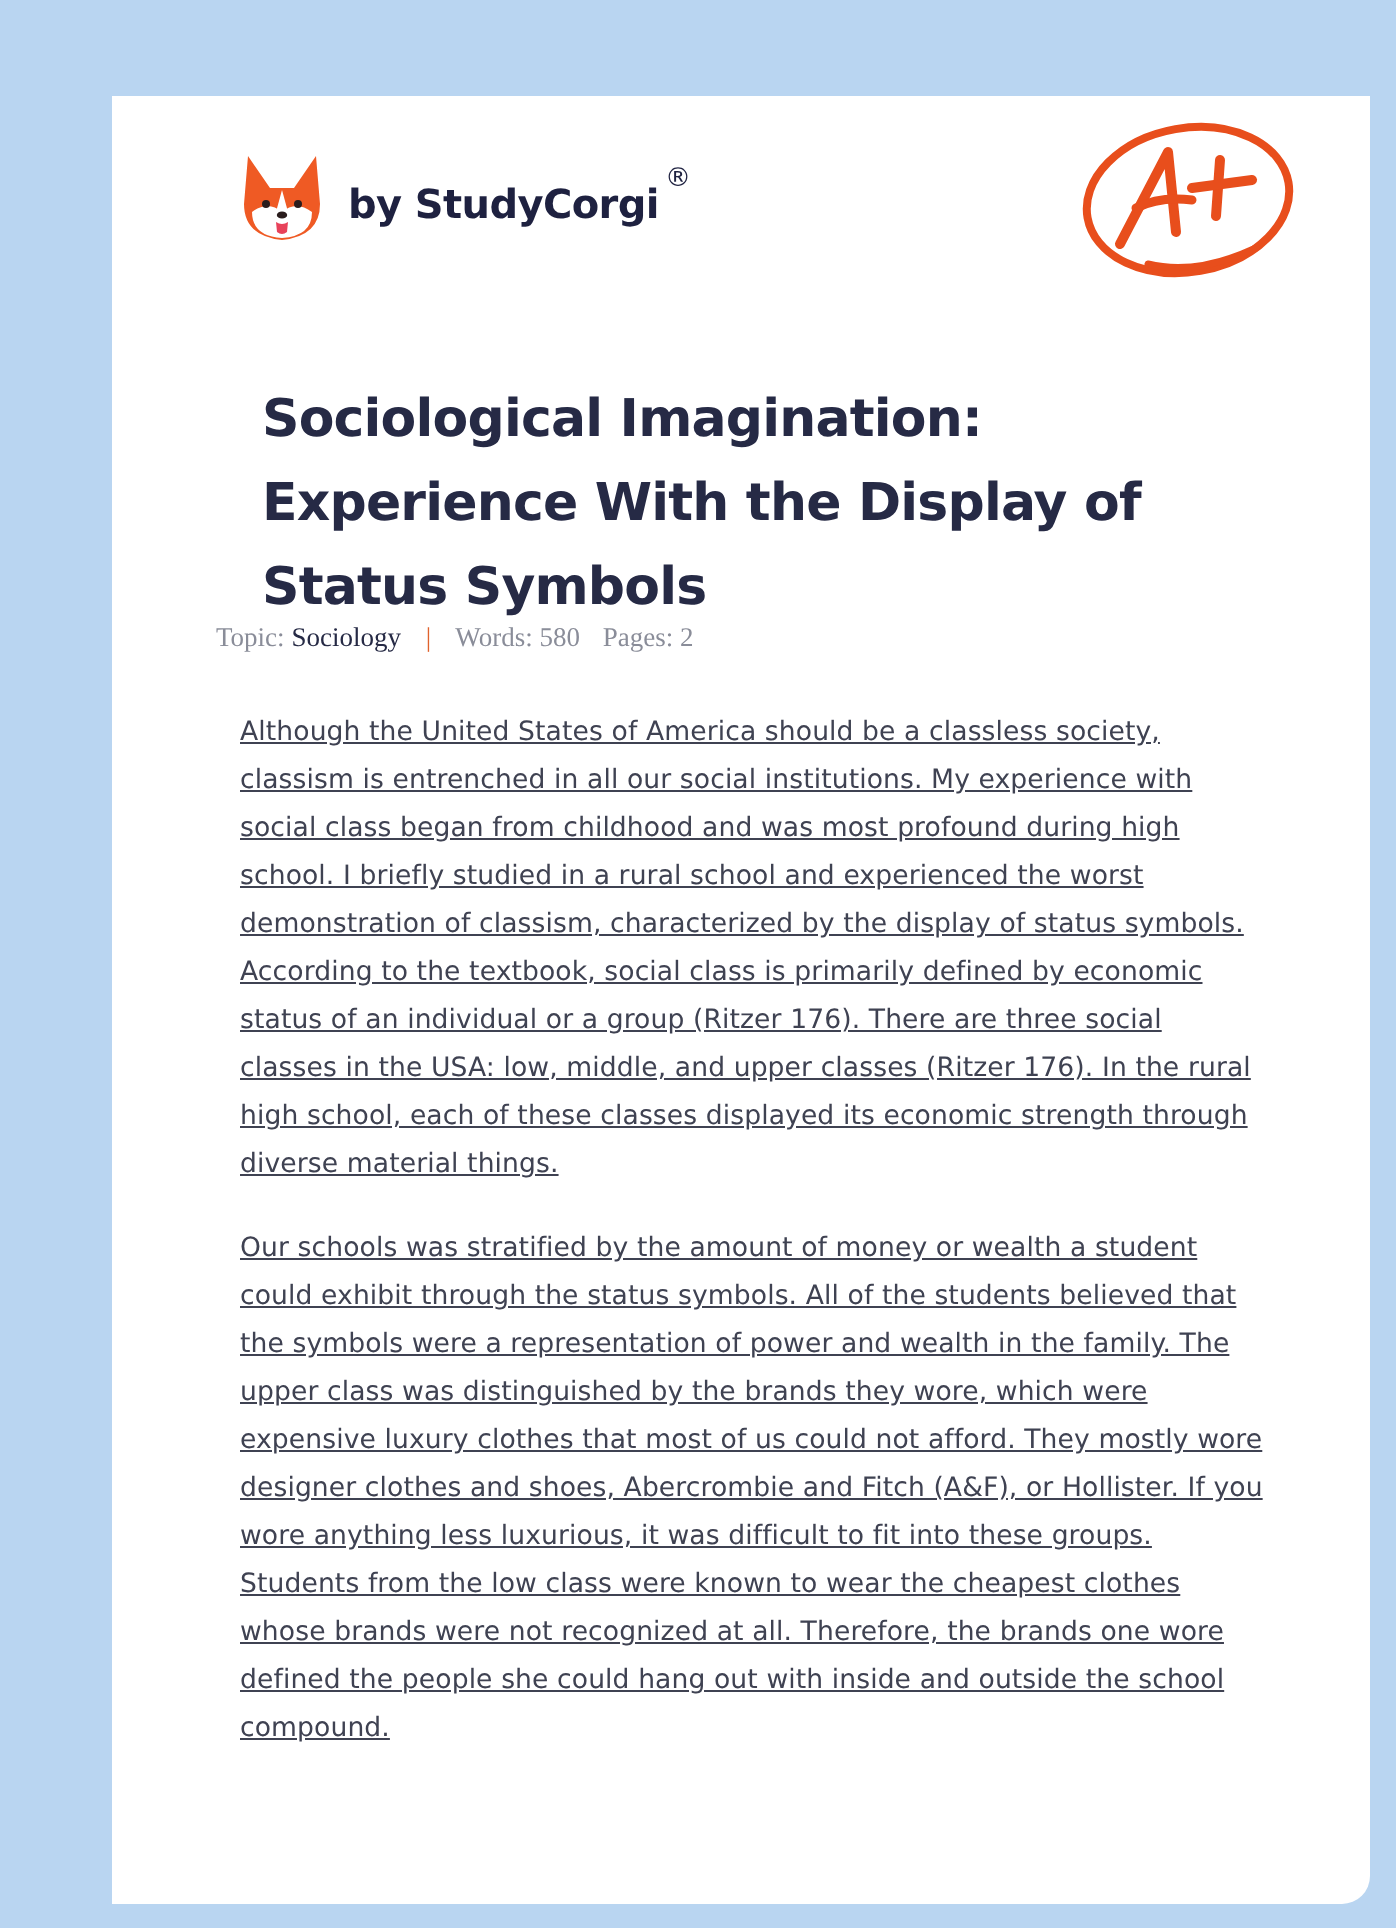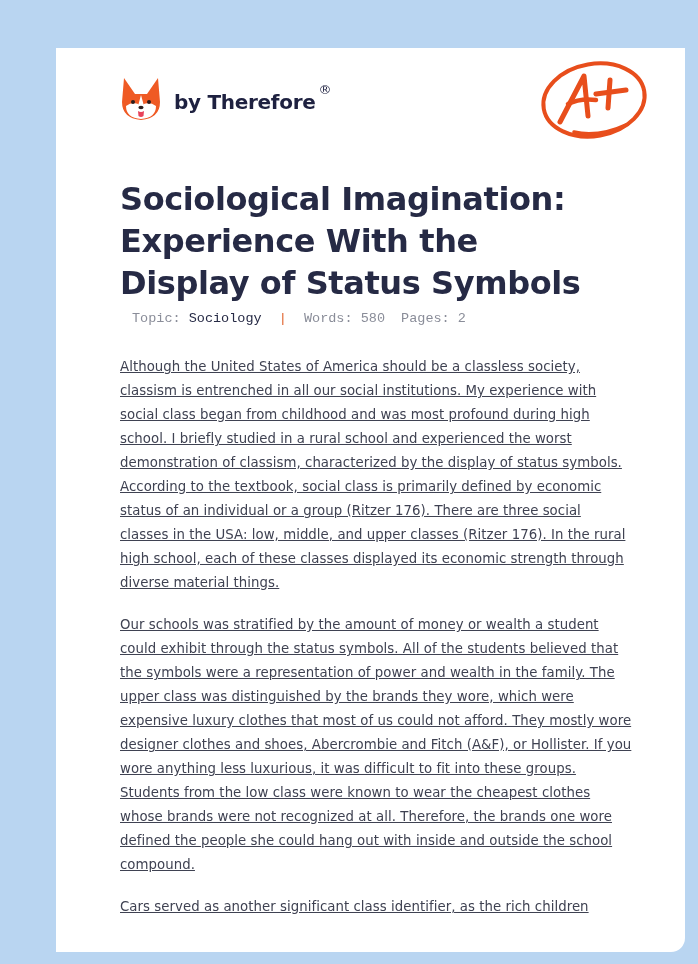--- a/index.html
+++ b/index.html
@@ -28,28 +28,28 @@
       letter-spacing: -0.3px;
     }
     .reg {
       font-family: "DejaVu Sans", sans-serif;
       font-size: 13px; color: #1e2140;
       position: relative; top: -10px; margin-left: 3px;
     }
     .grade { position: absolute; left: 482px; top: 10px; width: 112px; height: 84px; }
     .title {
       position: absolute; left: 64px; top: 130px; width: 470px;
-      margin: 0;
+      margin: 11px;
       font-family: "DejaVu Sans", sans-serif;
-      font-weight: bold; font-size: 32px; line-height: 42px;
+      font-weight: bold; font-size: 26px; line-height: 42px;
       color: #262a45; letter-spacing: -0.4px;
     }
     .meta {
-      position: absolute; left: 76px; top: 263px;
-      font-family: Liberation Mono, monospace;
+      position: absolute; left: 52px; top: 263px;
+      font-family: Liberation Serif, serif;
       font-size: 13.5px; color: #8a8d99;
     }
     .meta .topic-val { color: #262a45; }
     .meta .sep { color: #e0622c; margin: 0 9px; }
     .meta .pages { margin-left: 8px; }
     .body {
       position: absolute; left: 64px; top: 307px; width: 512px;
       font-family: "DejaVu Sans", sans-serif;
       font-size: 13.3px; line-height: 24px; color: #3f4252;
       letter-spacing: 0.05px;
@@ -66,21 +66,21 @@
     <svg class="corgi" viewBox="0 0 42 46">
       <path d="M4 2 L15 18 L27 18 L38 2 L40 26 Q40 42 21 44 Q2 42 2 26 Z" fill="#ef5a24"></path>
       <path d="M8 8 L14 19 L9 22 Z" fill="#ffffff" opacity="0.0"></path>
       <path d="M6 30 Q14 24 21 30 Q28 24 36 30 Q36 42 21 43 Q6 42 6 30 Z" fill="#ffffff"></path>
       <path d="M21 19 L18 30 L24 30 Z" fill="#ffffff"></path>
       <circle cx="13" cy="26" r="2" fill="#2a1d1d"></circle>
       <circle cx="29" cy="26" r="2" fill="#2a1d1d"></circle>
       <ellipse cx="21" cy="31.5" rx="2.6" ry="1.8" fill="#2a1d1d"></ellipse>
       <path d="M18 35 Q21 37 24 35 L23.5 40 Q21 42 18.5 40 Z" fill="#e8425a"></path>
     </svg>
-    <span class="brand">by Therefore</span>
+    <span class="brand">by StudyCorgi</span>
     <span class="reg">®</span>
   </div>
 
   <svg class="grade" viewBox="0 0 112 84">
     <ellipse cx="56" cy="42" rx="51" ry="36" fill="none" stroke="#e84e1c" stroke-width="4" transform="rotate(-10 56 42)"></ellipse>
     <path d="M22 64 L46 18 L50 58" fill="none" stroke="#e84e1c" stroke-width="5" stroke-linecap="round" stroke-linejoin="round"></path>
     <path d="M30 46 Q42 40 58 42" fill="none" stroke="#e84e1c" stroke-width="4.5" stroke-linecap="round"></path>
     <path d="M72 22 L70 50" fill="none" stroke="#e84e1c" stroke-width="5" stroke-linecap="round"></path>
     <path d="M58 36 L88 32" fill="none" stroke="#e84e1c" stroke-width="5" stroke-linecap="round"></path>
     <path d="M36 74 Q60 80 90 66" fill="none" stroke="#e84e1c" stroke-width="3.5" stroke-linecap="round"></path>
@@ -92,16 +92,15 @@
     <span>Topic:</span>
     <span class="topic-val">Sociology</span>
     <span class="sep">|</span>
     <span>Words: 580</span>
     <span class="pages">Pages: 2</span>
   </div>
 
   <div class="body">
     <p>Although the United States of America should be a classless society, classism is entrenched in all our social institutions. My experience with social class began from childhood and was most profound during high school. I briefly studied in a rural school and experienced the worst demonstration of classism, characterized by the display of status symbols. According to the textbook, social class is primarily defined by economic status of an individual or a group (Ritzer 176). There are three social classes in the USA: low, middle, and upper classes (Ritzer 176). In the rural high school, each of these classes displayed its economic strength through diverse material things.</p>
     <p>Our schools was stratified by the amount of money or wealth a student could exhibit through the status symbols. All of the students believed that the symbols were a representation of power and wealth in the family. The upper class was distinguished by the brands they wore, which were expensive luxury clothes that most of us could not afford. They mostly wore designer clothes and shoes, Abercrombie and Fitch (A&amp;F), or Hollister. If you wore anything less luxurious, it was difficult to fit into these groups. Students from the low class were known to wear the cheapest clothes whose brands were not recognized at all. Therefore, the brands one wore defined the people she could hang out with inside and outside the school compound.</p>
-    <p>Cars served as another significant class identifier, as the rich children</p>
   </div>
 
 </div>
 
 </body></html>

